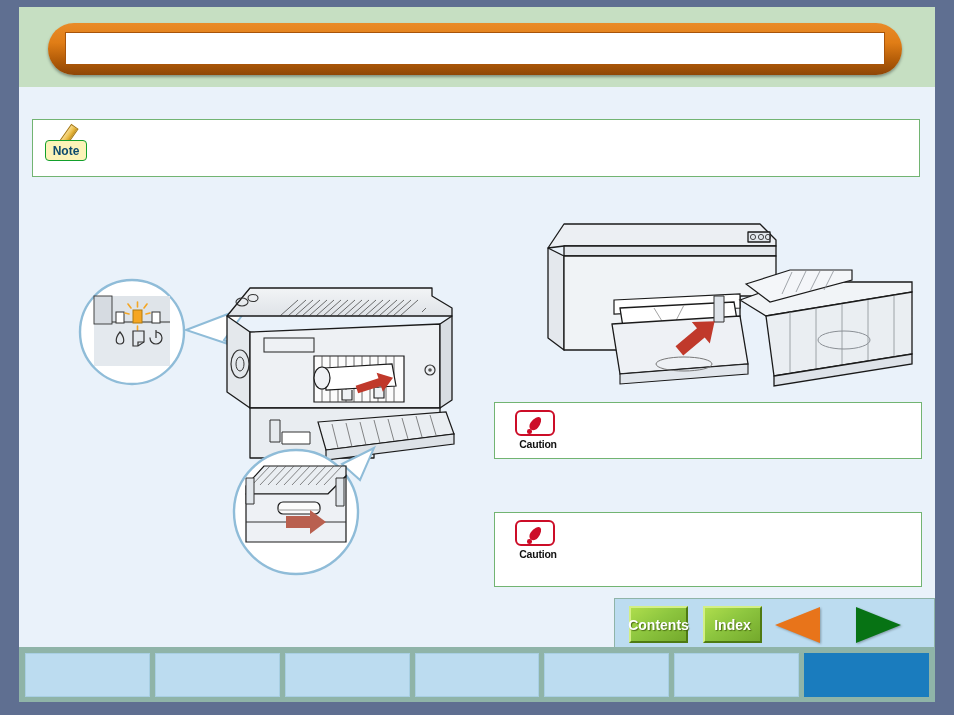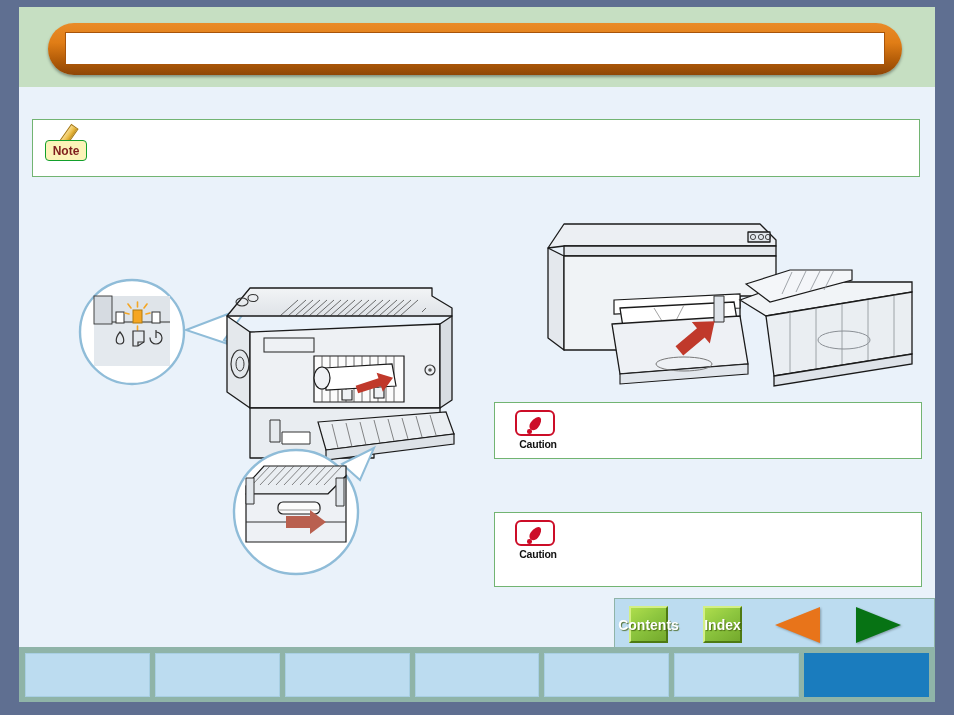--- a/index.html
+++ b/index.html
@@ -73,21 +73,21 @@
   }
   .note-pencil:after{
     content:"";position:absolute;left:-0.6px;bottom:-7px;
     border-left:4.6px solid transparent;border-right:4.6px solid transparent;
     border-top:7px solid #8a8a8a;
   }
   .note-tag{
     position:absolute;left:2px;top:14px;width:42px;height:21px;
     background:#fbf3b8;border:1.8px solid #12a02c;border-radius:4px;
     display:flex;align-items:center;justify-content:center;
-    font-size:12px;font-weight:bold;color:#7f1d1d;box-sizing:border-box;
+    font-size:12px;font-weight:bold;color:#0c4a6e;box-sizing:border-box;
   }
 
   
   .cau-badge{position:absolute;left:16px;top:7px;width:54px;height:44px;}
   .cau-box-ic{
     position:absolute;left:4px;top:0;width:40px;height:26px;
     border:2.2px solid #cc0d28;border-radius:6px;box-sizing:border-box;
     background:#fff;
   }
   .cau-bang{
@@ -110,21 +110,21 @@
   .illo-left{left:55px;top:185px;width:400px;height:310px;}
   .illo-right{left:515px;top:125px;width:390px;height:185px;}
   .illo svg{display:block;width:100%;height:100%;}
 
   
   .navbar{
     position:absolute;left:595px;top:511px;width:321px;height:52px;
     background:#bcdcf0;border:1.5px solid #8fb4a8;box-sizing:border-box;
   }
   .navbtn{
-    position:absolute;top:7px;width:39px;height:37px;
+    position:absolute;top:7px;width:59px;height:37px;
     background:linear-gradient(145deg,#aedd4c 0%,#8dc63f 45%,#74a92c 100%);
     border-top:2px solid #d3ef85;border-left:2px solid #d3ef85;
     border-right:2px solid #4e7a13;border-bottom:2px solid #4e7a13;
     display:flex;align-items:center;justify-content:center;
     color:#ffffff;font-size:14px;font-weight:bold;
     text-shadow:1px 1px 1px rgba(60,90,10,.8);
     box-sizing:border-box;cursor:pointer;
   }
   .btn-contents{left:14px;}
   .btn-index{left:88px;}

